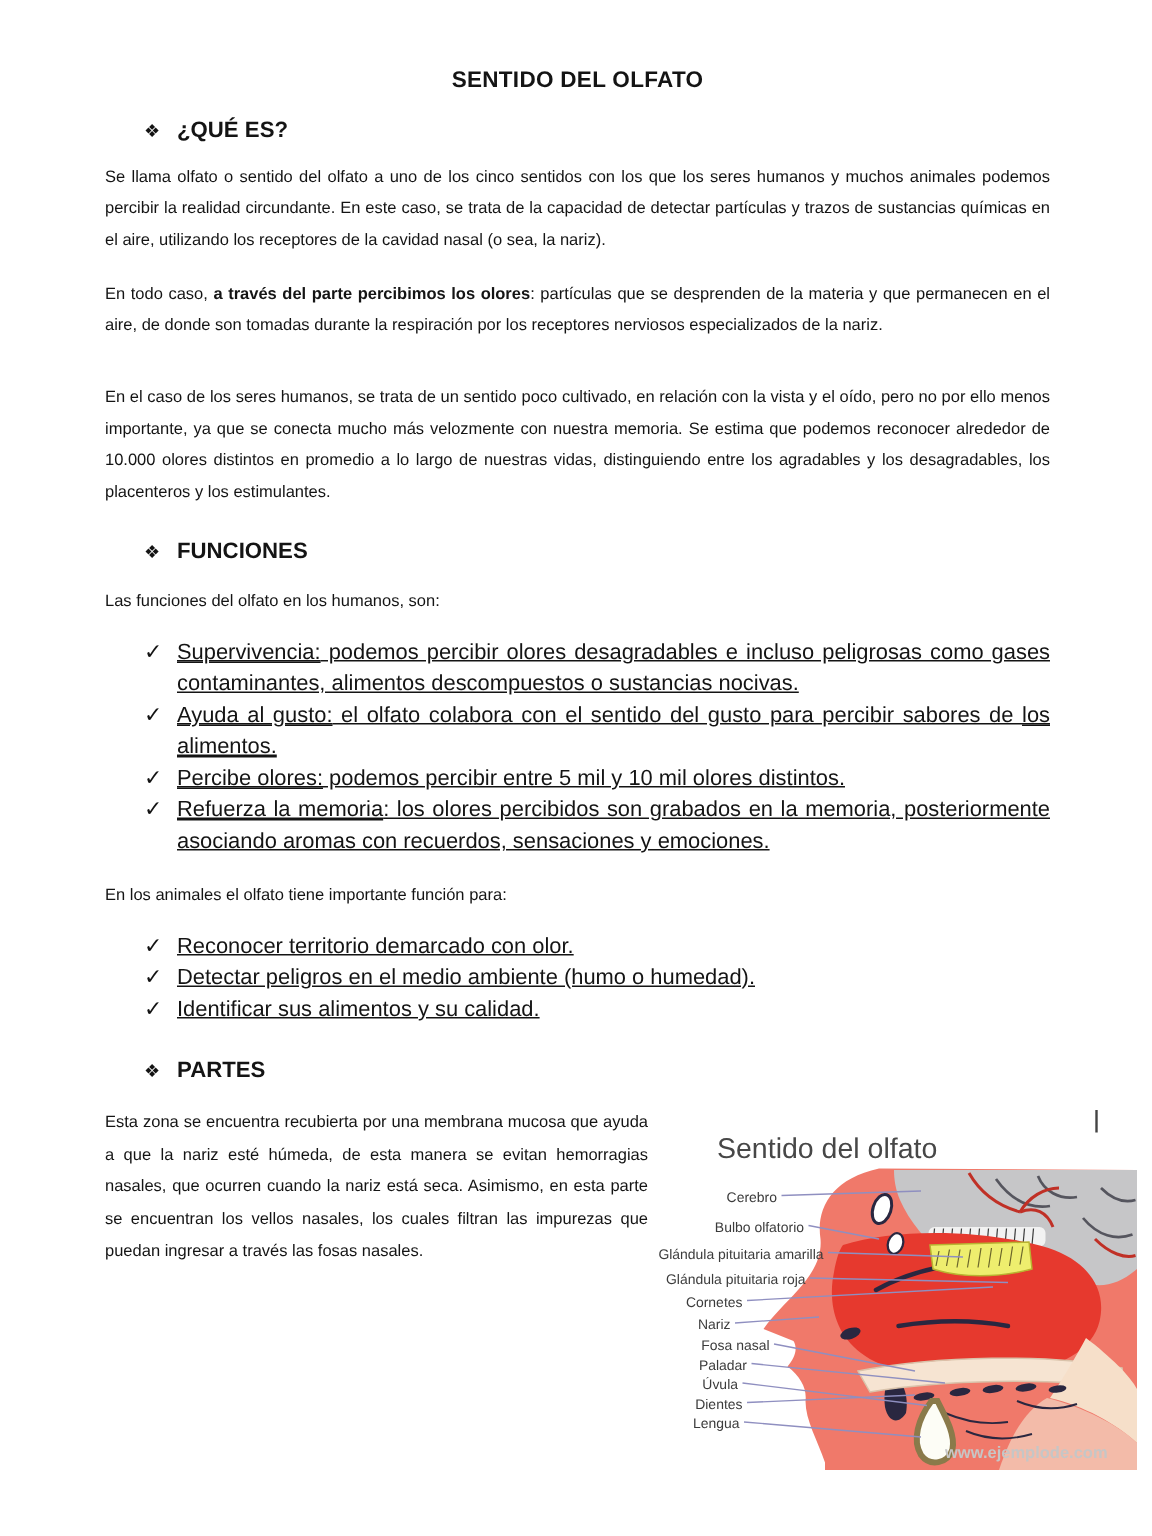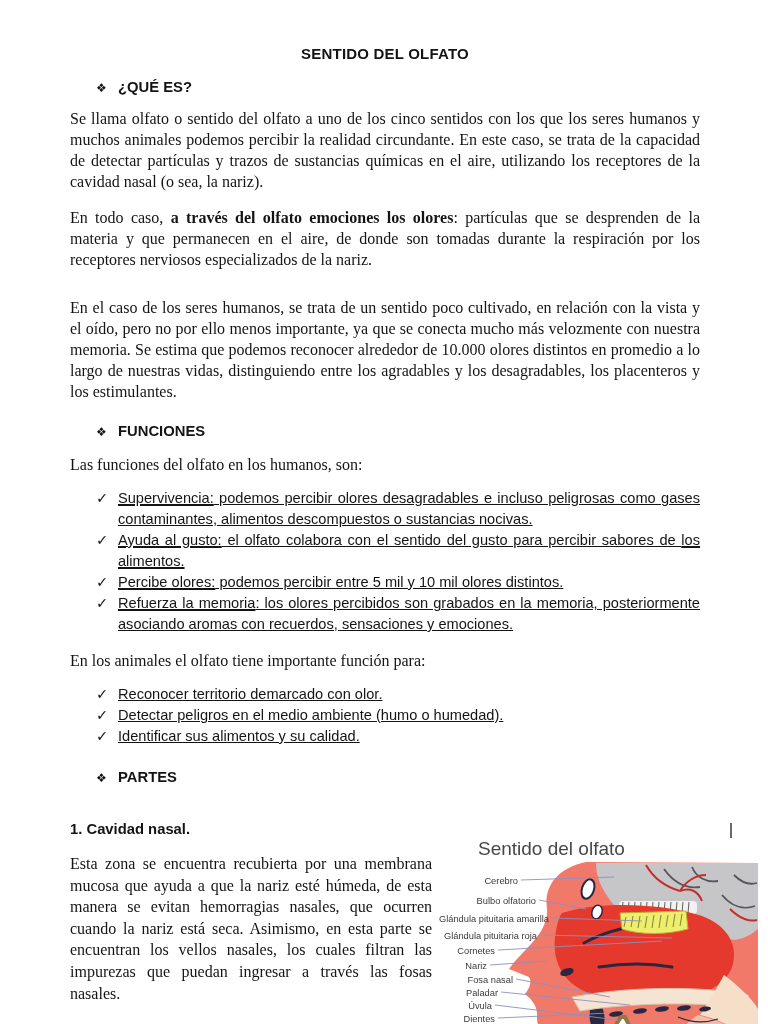--- a/index.html
+++ b/index.html
@@ -8,21 +8,21 @@
   .page { width:768px; height:1024px; padding:45px 68px 0 70px; position:relative; }
 
   .doc-title { text-align:center; font-weight:bold; font-size:15px; letter-spacing:.2px; }
 
   .hrow { display:flex; align-items:baseline; font-weight:bold; font-size:14.8px; }
   .hrow .diamond { margin-left:26px; width:22px; font-size:12px; flex:0 0 22px; }
   .h-que { margin-top:17px; }
   .h-fun { margin-top:21px; }
   .h-par { margin-top:22px; }
 
-  p.body { font-size:16px; line-height:21px; text-align:justify;font-family:Liberation Serif, serif; }
+  p.body { font-size:11px; line-height:21px; text-align:justify; }
   .p1 { margin-top:13px; }
   .p2 { margin-top:15px; }
   .p3 { margin-top:27px; }
   .intro { margin-top:15px; text-align:left; }
   b.inlinebold { font-weight:bold; }
   u { text-decoration:underline; text-underline-offset:2px; }
 
   .list { margin-top:13px; }
   .list2 { margin-top:13px; }
   .li { display:flex; font-size:14.6px; line-height:21px; }
@@ -45,21 +45,21 @@
 
   <div class="doc-title">SENTIDO DEL OLFATO</div>
 
   <div class="hrow h-que">
     <span class="diamond">❖</span>
     <span>¿QUÉ ES?</span>
   </div>
 
   <p class="body p1">Se llama olfato o sentido del olfato a uno de los cinco sentidos con los que los seres humanos y muchos animales podemos percibir la realidad circundante. En este caso, se trata de la capacidad de detectar partículas y trazos de sustancias químicas en el aire, utilizando los receptores de la cavidad nasal (o sea, la nariz).</p>
 
-  <p class="body p2"><span>En todo caso, </span><b class="inlinebold">a través del olfato emociones los olores</b><span>: partículas que se desprenden de la materia y que permanecen en el aire, de donde son tomadas durante la respiración por los receptores nerviosos especializados de la nariz.</span></p>
+  <p class="body p2"><span>En todo caso, </span><b class="inlinebold">a través del parte percibimos los olores</b><span>: partículas que se desprenden de la materia y que permanecen en el aire, de donde son tomadas durante la respiración por los receptores nerviosos especializados de la nariz.</span></p>
 
   <p class="body p3">En el caso de los seres humanos, se trata de un sentido poco cultivado, en relación con la vista y el oído, pero no por ello menos importante, ya que se conecta mucho más velozmente con nuestra memoria. Se estima que podemos reconocer alrededor de 10.000 olores distintos en promedio a lo largo de nuestras vidas, distinguiendo entre los agradables y los desagradables, los placenteros  y los estimulantes.</p>
 
   <div class="hrow h-fun">
     <span class="diamond">❖</span>
     <span>FUNCIONES</span>
   </div>
 
   <p class="body intro">Las funciones del olfato en los humanos, son:</p>
 
@@ -99,21 +99,20 @@
     </div>
   </div>
 
   <div class="hrow h-par">
     <span class="diamond">❖</span>
     <span>PARTES</span>
   </div>
 
   <div class="partes-wrap">
     <div class="left-col">
-      <div class="sub-heading">1. Cavidad nasal.</div>
       <p class="body">Esta zona se encuentra recubierta por una membrana mucosa que ayuda a que la nariz esté húmeda, de esta manera se evitan hemorragias nasales, que ocurren cuando la nariz está seca. Asimismo, en esta parte se encuentran los vellos nasales, los cuales filtran las impurezas que puedan ingresar a través las fosas nasales.</p>
     </div>
 
     <div class="figure-box">
       <svg viewBox="0 0 326 252" width="326" height="252">
 
         <text x="44" y="38" font-size="19" fill="#474747">Sentido del olfato</text>
         <line x1="297" y1="6" x2="297" y2="21" stroke="#444" stroke-width="1.6"></line>
 
         <path d="M152,45 C120,52 110,72 113,92 C114,104 108,115 98,126 C90,135 82,142 75,152 L95,160 C98,165 96,171 91,177 C100,184 104,192 103,200 C103,213 111,226 116,241 L116,246 L324,246 L324,46 Z" fill="#f0796a"></path>

